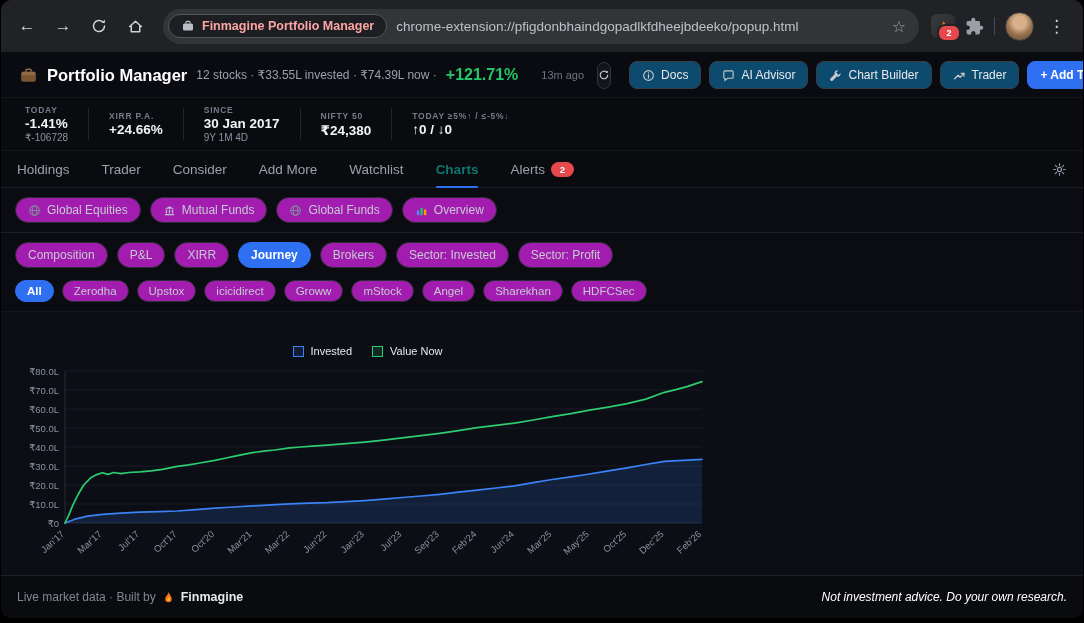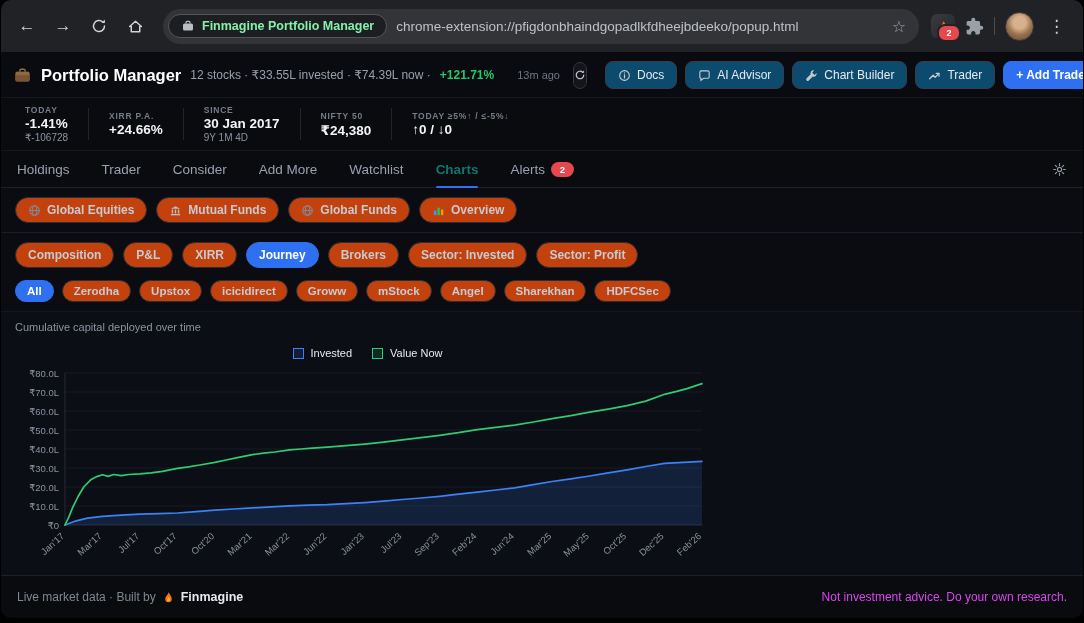--- a/index.html
+++ b/index.html
@@ -3,35 +3,35 @@
 <meta charset="utf-8">
 <style>
   html,body{margin:0;padding:0;}
   body{background:#000;width:1084px;height:623px;overflow:hidden;font-family:"Liberation Sans","DejaVu Sans",sans-serif;position:relative;}
   .window{position:absolute;inset:0 1px 5px 1px;border-radius:10px;overflow:hidden;display:flex;flex-direction:column;background:#0a0b10;}
 
   
   .browser-bar{height:52px;background:#202225;display:flex;align-items:center;padding:0 10px;gap:4px;flex:0 0 auto;}
   .nav-btn{width:32px;height:32px;border-radius:50%;display:flex;align-items:center;justify-content:center;color:#cfd2d6;font-size:17px;flex:0 0 auto;}
   .omnibox{flex:1;height:35px;background:#323438;border-radius:18px;display:flex;align-items:center;padding:0 13px 0 5px;gap:9px;margin:0 8px;min-width:0;}
-  .ext-chip{display:flex;align-items:center;gap:7px;background:#1d1e21;border:1px solid #54565b;border-radius:14px;padding:4px 12px;color:#86efac;font-size:12.5px;font-weight:700;white-space:nowrap;}
+  .ext-chip{display:flex;align-items:center;gap:7px;background:#1d1e21;border:1px solid #54565b;border-radius:14px;padding:4px 12px;color:#fca5a5;font-size:12.5px;font-weight:700;white-space:nowrap;}
   .omnibox-url{color:#bdc1c6;font-size:13.5px;white-space:nowrap;overflow:hidden;text-overflow:ellipsis;flex:1;}
   .omnibox-star{color:#9aa0a6;font-size:16px;margin-left:auto;flex:0 0 auto;}
   .right-icons{display:flex;align-items:center;gap:10px;flex:0 0 auto;padding-right:4px;}
   .ext-ico{width:24px;height:24px;border-radius:6px;background:linear-gradient(135deg,#3a3b3f,#26272b);display:flex;align-items:center;justify-content:center;position:relative;}
   .ext-badge{position:absolute;right:-6px;bottom:-4px;min-width:14px;height:14px;border-radius:8px;background:#e5484d;color:#fff;font-size:9px;font-weight:700;display:flex;align-items:center;justify-content:center;padding:0 3px;border:2px solid #202225;}
   .vdiv{width:1px;height:18px;background:#4a4c50;}
   .avatar{width:27px;height:27px;border-radius:50%;background:radial-gradient(circle at 50% 35%,#d9b08c 0 28%,#9a7450 55%,#5d452f 100%);border:1px solid #3a3b3f;}
   .dots{color:#cfd2d6;font-size:17px;padding:0 4px;}
 
   
-  .app-header{display:flex;align-items:center;gap:9px;padding:9px 12px 8px;background:#0a0b10;flex:0 0 auto;}
+  .app-header{display:flex;align-items:center;gap:9px;padding:9px 18px 8px;background:#0a0b10;flex:0 0 auto;}
   .app-title{font-size:16.5px;font-weight:700;color:#ffffff;white-space:nowrap;}
   .app-meta{font-size:12px;color:#98a0ad;white-space:nowrap;}
-  .gain{color:#23c868;font-weight:700;font-size:12px;}
+  .gain{color:#23c868;font-weight:700;font-size:16px;}
   .updated{font-size:11px;color:#6f7683;margin-left:14px;white-space:nowrap;}
   .refresh-btn{width:25px;height:25px;border-radius:7px;border:1px solid #33363e;background:#14151a;display:flex;align-items:center;justify-content:center;margin-left:4px;}
   .hspacer{flex:1;}
   .hbtn{height:28px;padding:0 12px;border:1px solid #3a3d45;border-radius:8px;background:#0c4a6e;color:#e7e9ee;font-size:12px;display:flex;align-items:center;gap:6px;white-space:nowrap;}
   .hbtn.primary{background:#2f6ff2;border-color:#2f6ff2;color:#fff;font-weight:700;}
   .btn-row{display:flex;gap:8px;align-items:center;}
 
   
   .stats-bar{display:flex;align-items:center;gap:20px;padding:7px 24px;background:#0a0b0f;border-top:1px solid #15171e;border-bottom:1px solid #15171e;flex:0 0 auto;}
   .stat{display:flex;flex-direction:column;gap:1px;}
@@ -45,42 +45,42 @@
   .tabs-bar{display:flex;align-items:center;height:36px;padding:0 16px;border-bottom:1px solid #1e2129;background:#0a0b0f;flex:0 0 auto;}
   .tab{position:relative;height:100%;display:flex;align-items:center;gap:6px;margin-right:32px;font-size:13.5px;color:#99a1ae;cursor:default;white-space:nowrap;}
   .tab.active{color:#0f766e;font-weight:700;}
   .tab.active::after{content:'';position:absolute;left:0;right:0;bottom:-1px;height:2.5px;background:#2f6ff2;border-radius:2px;}
   .tab-badge{min-width:15px;height:15px;border-radius:8px;background:#e5484d;color:#fff;font-size:9.5px;font-weight:700;display:flex;align-items:center;justify-content:center;padding:0 4px;}
   .tabs-gear{margin-left:auto;display:flex;align-items:center;}
 
   
   .cat-row{display:flex;gap:9px;padding:9px 14px;background:#0b0c11;flex:0 0 auto;}
   .row-divider{height:1px;background:#1c1e26;flex:0 0 auto;}
-  .pill{display:flex;align-items:center;gap:6px;padding:5px 12px;border-radius:15px;background:#c2410c;border:1px solid #2b2e36;color:#c6cad2;font-size:12px;white-space:nowrap;font-weight:bold;}
+  .pill{display:flex;align-items:center;gap:6px;padding:5px 12px;border-radius:15px;background:#a21caf;border:1px solid #2b2e36;color:#c6cad2;font-size:12px;white-space:nowrap;}
   .pill.outline-active{border-color:#2f6ff2;background:#0d1526;color:#fff;font-weight:700;}
   .pill.filled-active{background:#2f6ff2;border-color:#2f6ff2;color:#fff;font-weight:600;}
   .charttabs-row{display:flex;gap:9px;padding:9px 14px 5px;background:#0b0c11;flex:0 0 auto;}
   .broker-row{display:flex;gap:8px;padding:7px 14px 9px;background:#0b0c11;flex:0 0 auto;}
   .broker-row .pill{font-size:11.5px;padding:4px 11px;}
   .flag{width:15px;height:11px;border-radius:2px;background:linear-gradient(180deg,#f59b31 0 33%,#f3f4f6 33% 66%,#128807 66%);border:1px solid #3a3d45;display:inline-block;}
 
   
   .chart-section{flex:1;background:#0c0e15;border-top:1px solid #141722;padding:9px 14px 0;display:flex;flex-direction:column;min-height:0;}
   .chart-caption{font-size:11px;color:#8b93a1;}
   .legend{display:flex;gap:20px;justify-content:center;width:705px;margin:14px 0 0;}
-  .legend-item{display:flex;align-items:center;gap:7px;font-size:11px;color:#e7e9ee;}
+  .legend-item{display:flex;align-items:center;gap:7px;font-size:11px;color:#e7e9ee;margin-top:10px;}
   .legend-swatch{width:11px;height:11px;border:1.5px solid #888;box-sizing:border-box;}
   #chart-svg{display:block;margin-top:2px;}
   #chart-svg text{font-family:"Liberation Sans","DejaVu Sans",sans-serif;}
 
   
   .app-footer{display:flex;align-items:center;padding:14px 16px;border-top:1px solid #1e2129;background:#0a0b0f;flex:0 0 auto;}
   .footer-left{display:flex;align-items:center;gap:6px;font-size:12px;color:#7e8795;}
   .footer-brand{color:#e7e9ee;font-weight:700;font-size:12.5px;}
-  .footer-right{margin-left:auto;font-size:12px;color:#d946ef;}
+  .footer-right{margin-left:auto;font-size:12px;font-style:italic;color:#ffffff;}
   .i{display:inline-flex;align-items:center;justify-content:center;}
 </style>
 </head>
 <body>
 
 <div class="window">
 
   <div class="browser-bar">
     <div class="nav-btn">
         <span>←</span>
@@ -319,21 +319,20 @@
     <div class="pill">Upstox</div>
     <div class="pill">icicidirect</div>
     <div class="pill">Groww</div>
     <div class="pill">mStock</div>
     <div class="pill">Angel</div>
     <div class="pill">Sharekhan</div>
     <div class="pill">HDFCSec</div>
   </div>
 
   <div class="chart-section">
-    <div class="chart-caption">Cumulative capital deployed over time</div>
     <div class="legend">
       <div class="legend-item">
         <span class="legend-swatch" style="border-color: rgb(59, 130, 246); background: rgba(59, 130, 246, 0.15);"></span>
         <span>Invested</span>
       </div>
       <div class="legend-item">
         <span class="legend-swatch" style="border-color: rgb(46, 204, 113); background: rgba(46, 204, 113, 0.15);"></span>
         <span>Value Now</span>
       </div>
     </div>

